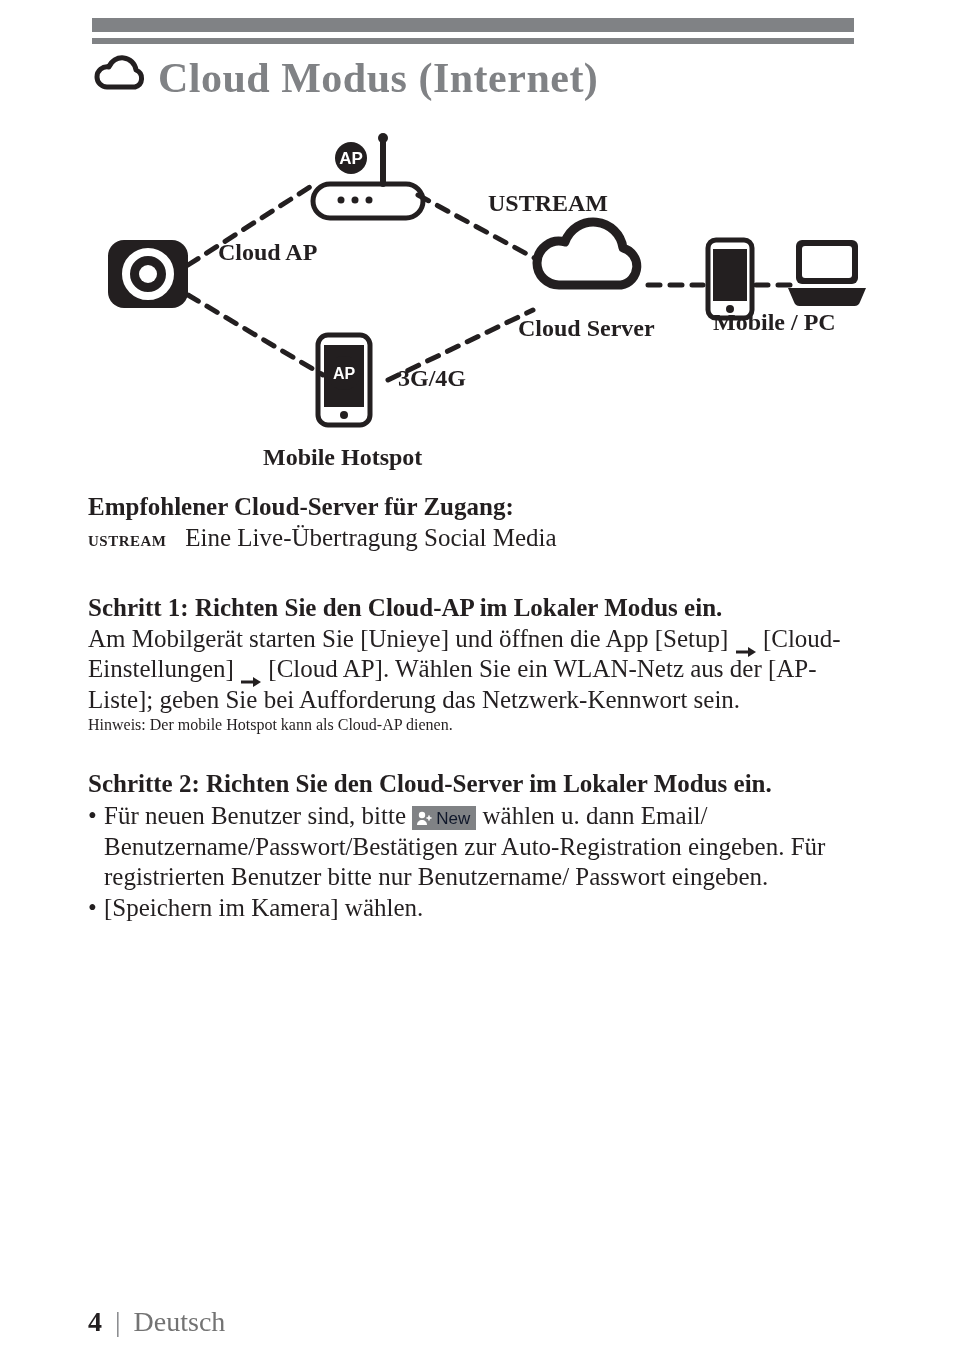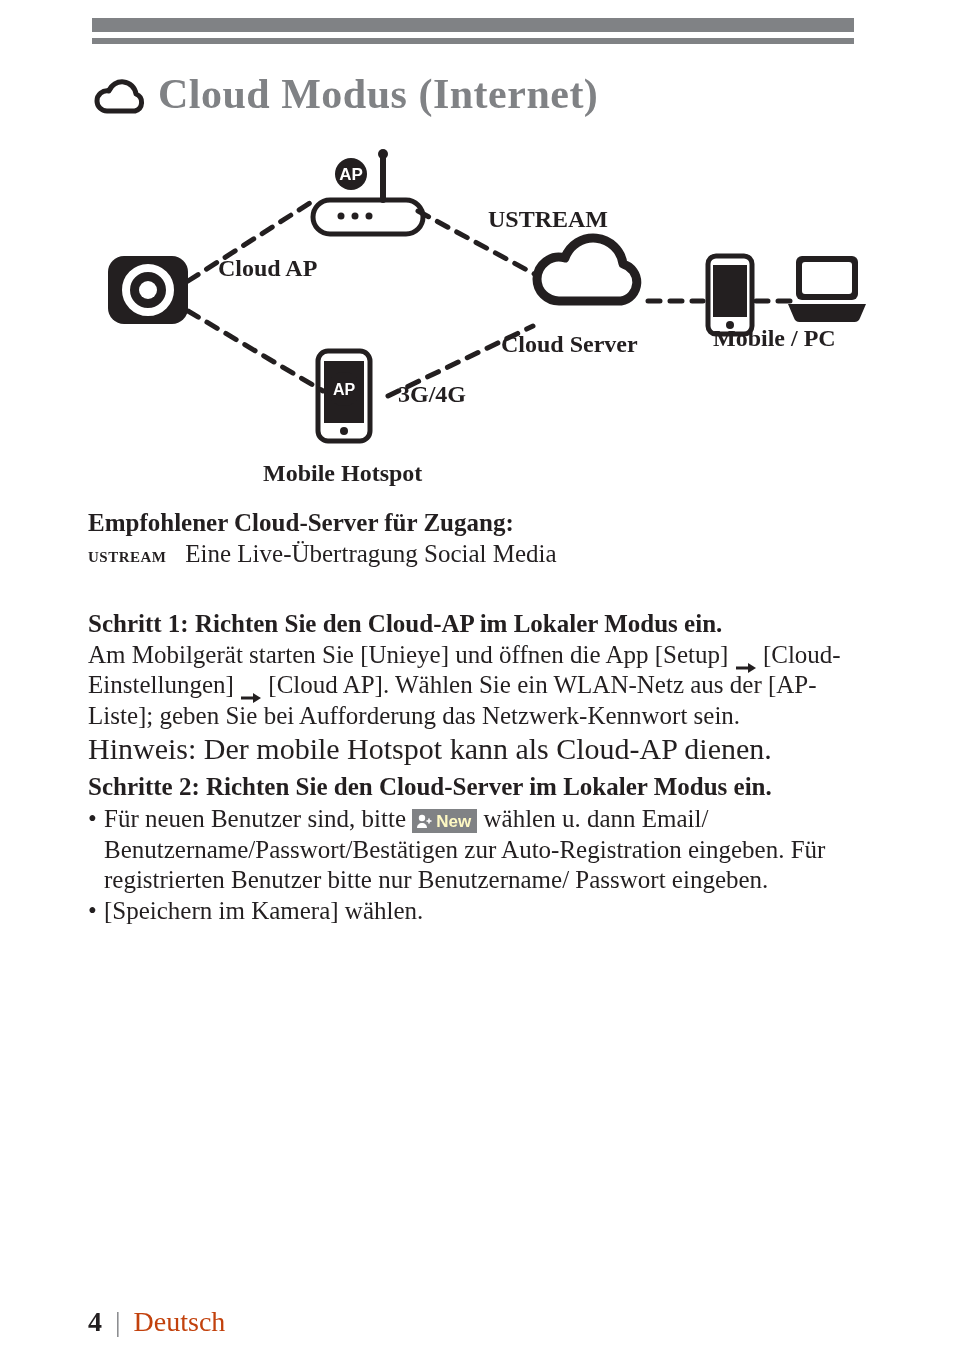--- a/index.html
+++ b/index.html
@@ -18,22 +18,22 @@
     width: 762px;
     margin-left: 4px;
   }
   .bar-thick {
     height: 14px; background: #808285; margin-bottom: 6px;
   }
   .bar-thin {
     height: 6px; background: #808285;
   }
   .title-row {
-    display: flex; align-items: flex-end; gap: 8px;
-    margin-top: 26px;
+    display: flex; align-items: flex-start; gap: 8px;
+    margin-top: 10px;
   }
   .title-row .cloud-icon {
     width: 62px; height: 40px; flex-shrink:0;
   }
   .title-text {
     font-size: 42px;
     font-weight: bold;
     color: #808285;
     letter-spacing: 0.5px;
   }
@@ -59,26 +59,26 @@
   .bold { font-weight: bold; }
   .ustream-brand {
     font-variant: small-caps;
     font-weight: bold;
     letter-spacing: 0.5px;
     font-size: 22px;
   }
   .arrow-inline {
     display:inline-block; width:22px; height:12px; vertical-align: middle;
   }
-  .note { font-size: 30px; }
+  .note { font-size: 16px; }
   .new-badge {
     display: inline-flex; align-items: center;
-    background: #808285; color: #fef9c3;
+    background: #808285; color: #0f172a;
     font-family: Arial, sans-serif;
-    font-size: 17px; font-weight: bold;
+    font-size: 17px; font-weight: normal;
     padding: 2px 6px 2px 4px;
     vertical-align: middle;
     line-height: 1;
     height: 24px;
   }
   .new-badge svg { margin-right: 4px; }
   .bullet-list { margin-top: 2px; }
   .bullet-item {
     display: flex;
     font-size: 25px;
@@ -88,21 +88,21 @@
     flex: 0 0 16px;
   }
   .bullet-item .body { flex: 1; }
   .footer {
     position: absolute;
     left: 88px; bottom: 12px;
     font-size: 28px;
   }
   .footer .pn { font-weight: bold; color:#231f20; }
   .footer .sep { color:#808285; margin: 0 6px; }
-  .footer .lang { color:#c2410c; }
+  .footer .lang { color:#737373; }
 </style>
 </head>
 <body>
 
 <div class="page">
   <div class="top-bars">
     <div class="bar-thick"></div>
     <div class="bar-thin"></div>
   </div>
 
@@ -163,21 +163,21 @@
       </g>
 
       <g transform="translate(700,120)">
         <rect x="8" y="0" width="62" height="44" rx="6" fill="#231f20"></rect>
         <rect x="14" y="6" width="50" height="32" rx="3" fill="#fff"></rect>
         <path d="M0 48 h78 l-6 14 a6 6 0 0 1-6 4 H12 a6 6 0 0 1-6-4 z" fill="#231f20"></path>
       </g>
     </svg>
     <div class="diag-label" style="left:400px; top:70px;">USTREAM</div>
     <div class="diag-label" style="left:130px; top:119px;text-align:right;">Cloud AP</div>
-    <div class="diag-label" style="left:413px; top:195px;">Cloud Server</div>
+    <div class="diag-label" style="left:430px; top:195px;">Cloud Server</div>
     <div class="diag-label" style="left:625px; top:189px;">Mobile / PC</div>
     <div class="diag-label" style="left:310px; top:245px;">3G/4G</div>
     <div class="diag-label" style="left:175px; top:324px;">Mobile Hotspot</div>
   </div>
 
   <div class="section" style="margin-top:12px;">
     <p class="bold">Empfohlener Cloud-Server für Zugang:</p>
     <p>
       <span class="ustream-brand">ustream</span>&nbsp;&nbsp;
       <span>Eine Live-Übertragung Social Media</span>
@@ -196,21 +196,21 @@
       <span>[Cloud-Einstellungen]</span>
       <span class="arrow-inline"><svg viewBox="0 0 22 12">
             <line x1="1" y1="6" x2="14" y2="6" stroke="#231f20" stroke-width="3"></line>
             <path d="M13 1 L21 6 L13 11 z" fill="#231f20"></path>
           </svg></span>
       <span>[Cloud AP]. Wählen Sie ein WLAN-Netz aus der [AP-Liste]; geben Sie bei Aufforderung das Netzwerk-Kennwort sein.</span>
     </p>
     <p class="note">Hinweis: Der mobile Hotspot kann als Cloud-AP dienen.</p>
   </div>
 
-  <div class="section" style="margin-top:4px;">
+  <div class="section" style="margin-top:34px;">
     <p class="bold">Schritte 2: Richten Sie den Cloud-Server im Lokaler Modus ein.</p>
     <div class="bullet-list">
       <div class="bullet-item">
         <div class="marker">•</div>
         <div class="body">
           <span>Für neuen Benutzer sind, bitte </span><span class="new-badge">
             <svg width="16" height="16" viewBox="0 0 16 16">
               <circle cx="6" cy="5" r="3.2" fill="#fff"></circle>
               <path d="M1 15c0-3 2.2-5 5-5s5 2 5 5z" fill="#fff"></path>
               <rect x="10.5" y="7.2" width="5" height="1.6" fill="#fff"></rect>

